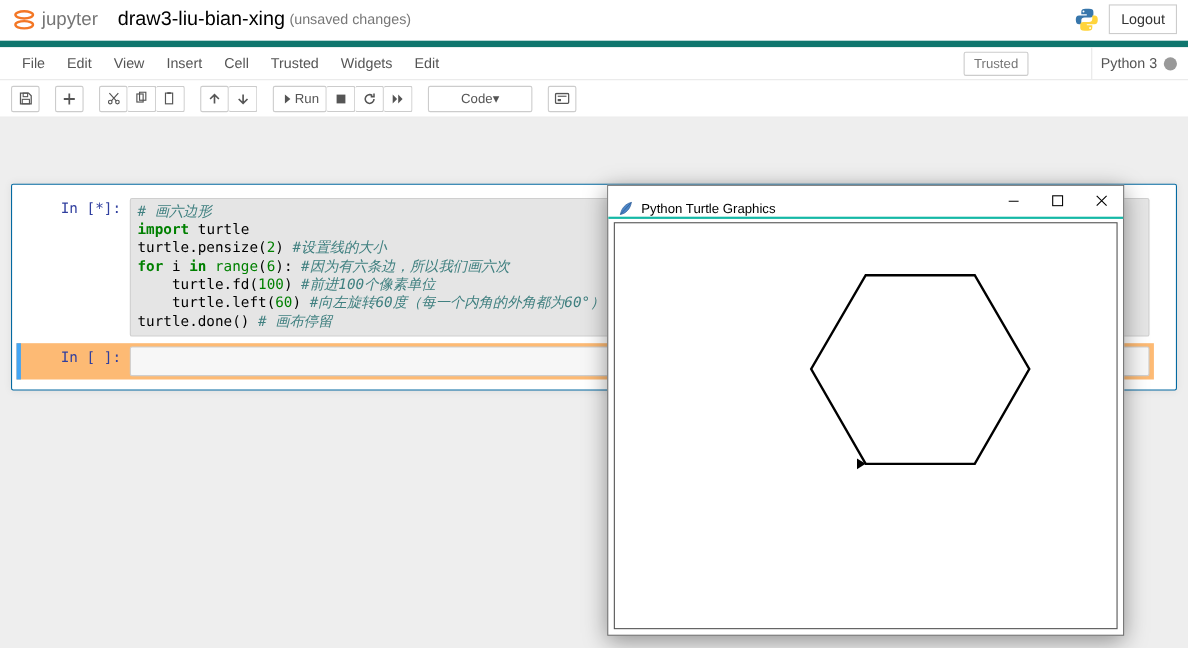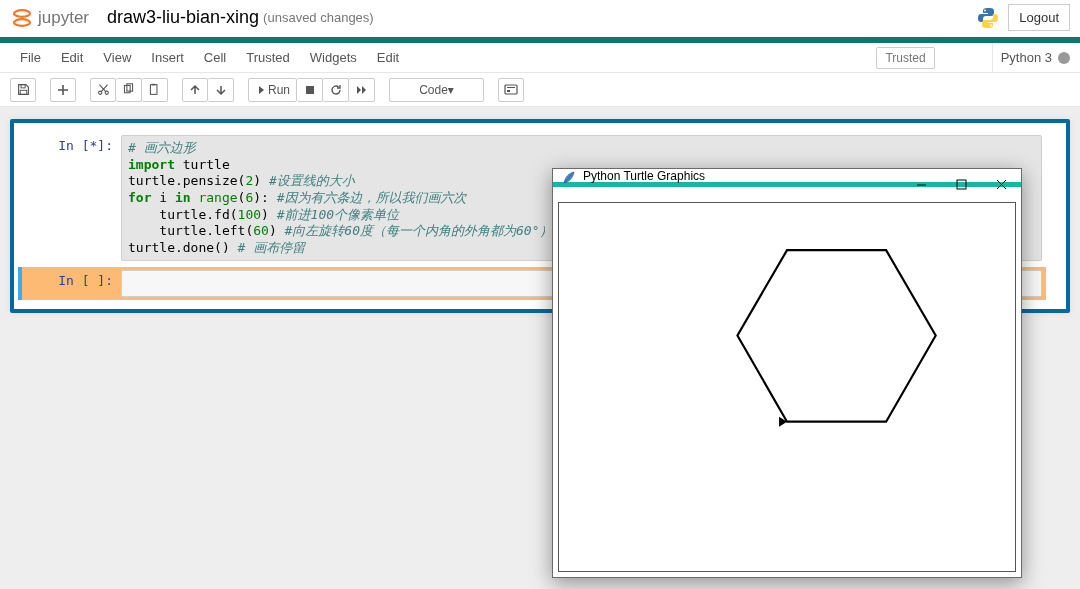--- a/index.html
+++ b/index.html
@@ -20,35 +20,35 @@
 .kernel-name { color: #555; font-size: 13px; margin-left: 4px; padding-left:8px; border-left:1px solid #e7e7e7; height:100%; display:flex; align-items:center;}
 .kernel-ind { width: 12px; height: 12px; border-radius: 50%; background: #999; margin-left: 6px; display:inline-block;}
 .toolbar { background: #fff; border-bottom: 1px solid #e7e7e7; padding: 3px 10px; display: flex; align-items: center; gap: 4px; height: 34px;}
 .tbtn, .tsel { border: 1px solid #ccc; background: #fff; color: #555; height: 24px; min-width: 26px; display:flex; align-items:center; justify-content:center; font-size: 12px; border-radius: 2px; cursor: pointer;}
 .tsel { min-width: 95px; padding: 0 6px; }
 .tgrp { display: flex; gap: 0; }
 .tgrp .tbtn:not(:first-child){ border-left:none; }
 .run-btn { padding: 0 6px; gap:3px;}
 .gap { width: 6px; }
 .notebook-wrap { padding: 12px 10px; }
-.notebook { background: #fff; border: 4px solid #0369a1; border-radius: 2px; box-shadow: 0 0 8px rgba(0,0,0,0.07); padding: 6px 20px 6px 4px;}
+.notebook { background: #fff; border: 1px solid #0369a1; border-radius: 2px; box-shadow: 0 0 8px rgba(0,0,0,0.07); padding: 6px 20px 6px 4px; margin-top: 48px;}
 .cell { display:flex; margin: 3px 0; padding: 3px 4px;}
 .cell.running { border-left: 4px solid transparent; }
 .cell.selected { border-left: 4px solid #42A5F5; background:#fdba74;}
 .prompt { width: 95px; text-align: right; padding: 3px 8px 0 0; font-family: monospace; font-size: 13px; color: #303F9F; flex-shrink:0;}
 .input-area { flex:1; background: #e5e5e5; border: 1px solid #cfcfcf; border-radius: 2px; padding: 4px 6px; font-family: "DejaVu Sans Mono", monospace; font-size: 13px; line-height: 1.28; white-space: pre; overflow:auto;}
 .cell.selected .input-area { min-height: 20px; background:#f7f7f7;}
 .comment { color: #408080; font-style: italic; }
 .keyword { color: #008000; font-weight: bold; }
 .builtin { color: #008000; }
 .number { color: #008000; }
 .name { color: #000; }
 
 .turtle-window { position: absolute; left: 552px; top: 168px; width: 470px; height: 410px; background: #fff; border: 1px solid #6b6b6b; box-shadow: 0 5px 20px rgba(0,0,0,0.4);}
-.tw-titlebar { height: 18px; background: #fff; display: flex; align-items: flex-start; padding: 0 0 0 8px; border-bottom: 5px solid #14b8a6;}
+.tw-titlebar { height: 30px; background: #fff; display: flex; align-items: flex-end; padding: 0 0 0 8px; border-bottom: 2px solid #14b8a6;}
 .tw-feather { width:16px; height:16px; margin-right:6px;}
 .tw-title { font-size: 12px; color: #000; flex:1;}
 .tw-btn { width: 40px; height: 30px; display:flex; align-items:center; justify-content:center; color:#000; cursor:pointer;}
 .tw-canvas { position:absolute; left:5px; top:33px; right:5px; bottom:5px; background:#fff; border:1px solid #555;}
 .tw-canvas svg { width:100%; height:100%; }
 </style>
 </head>
 <body>
 
 <div class="header">

